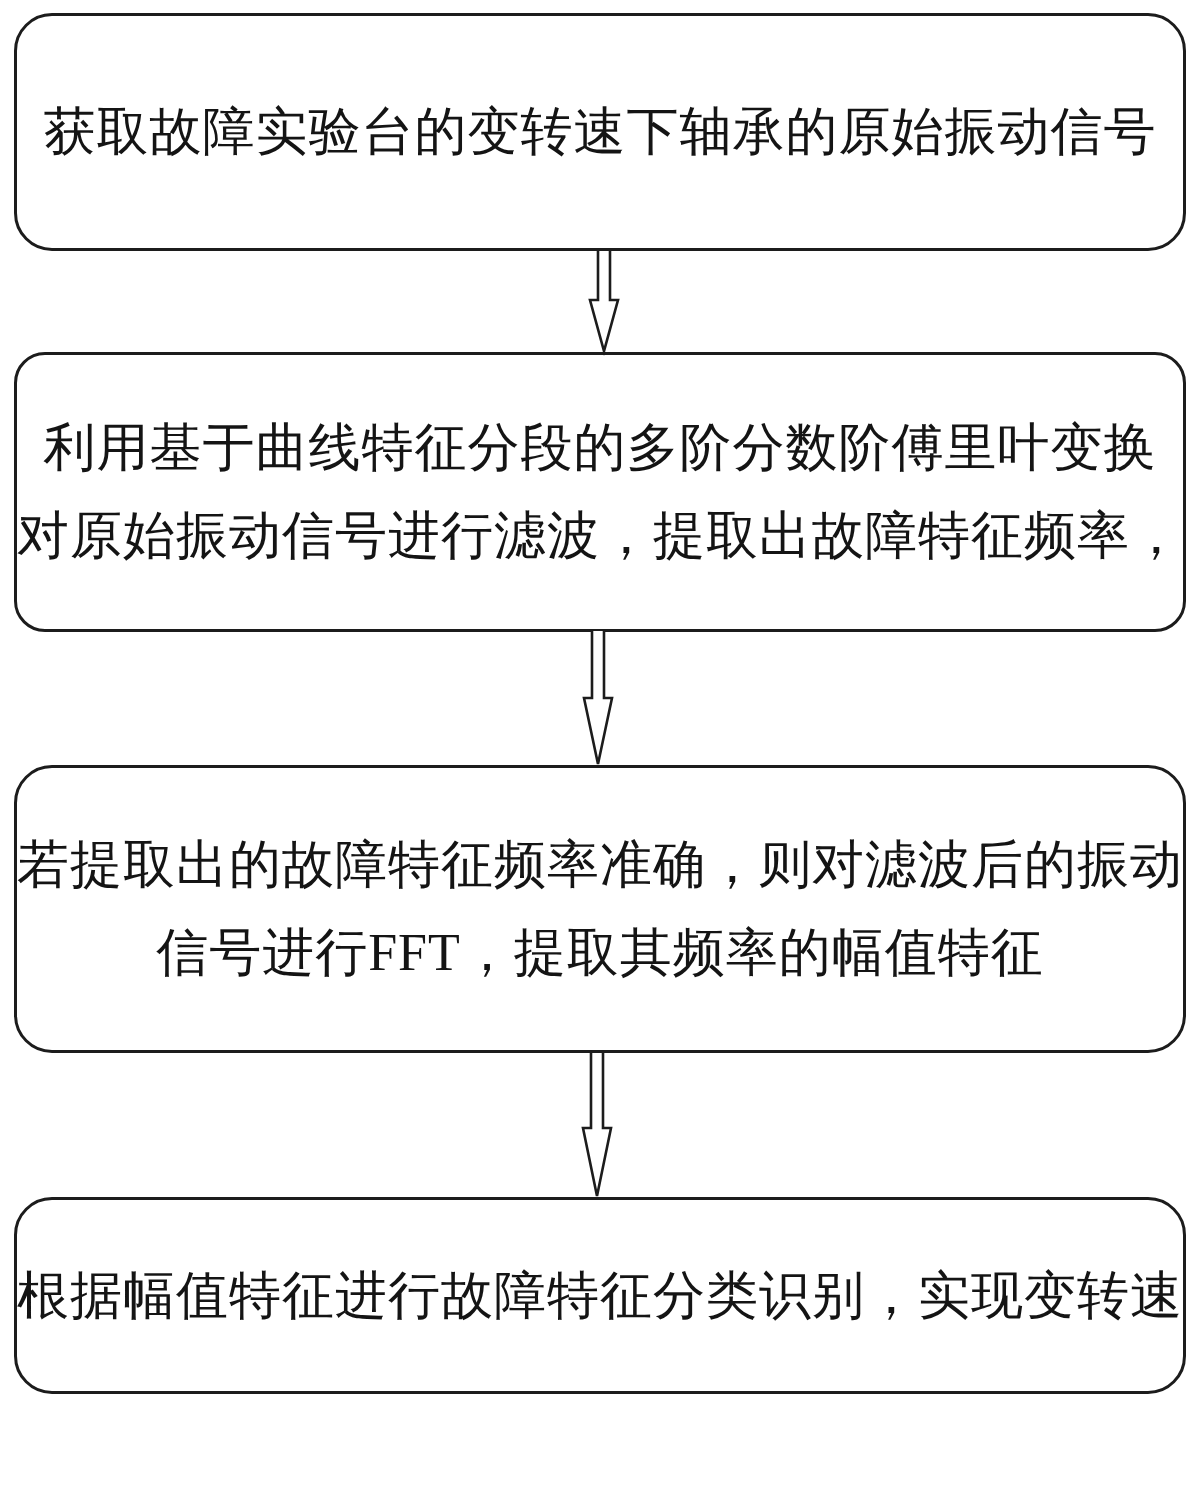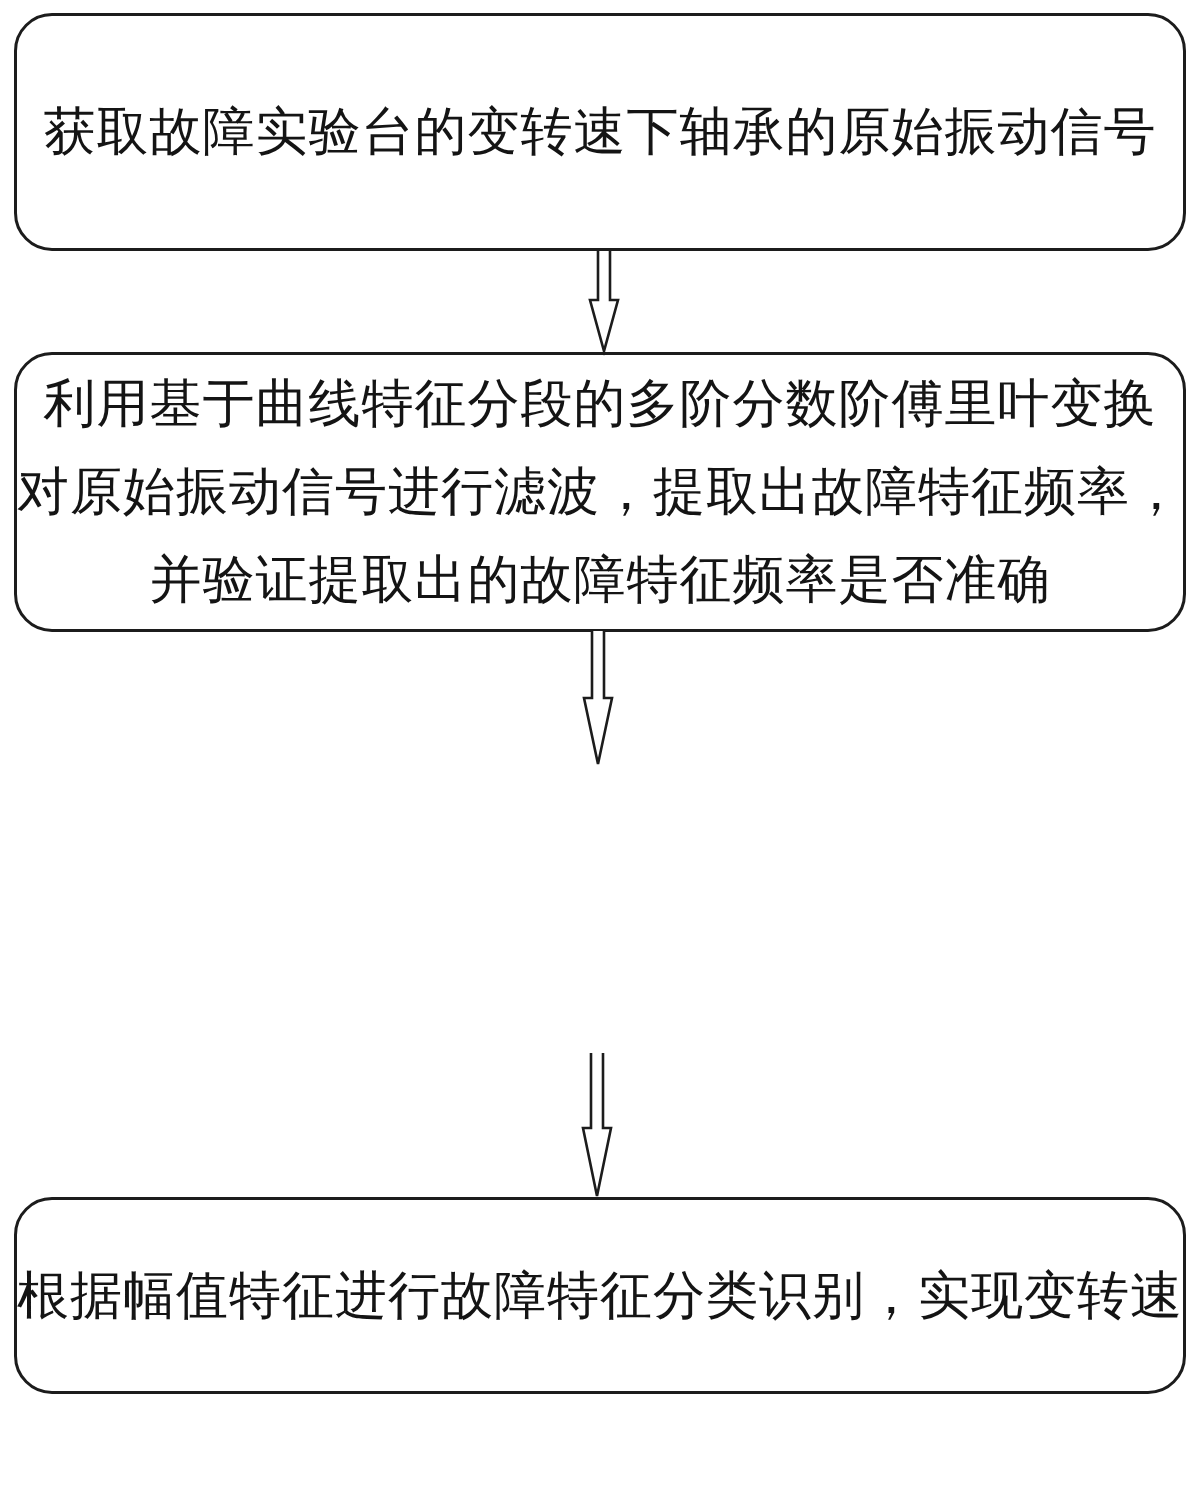--- a/index.html
+++ b/index.html
@@ -30,21 +30,21 @@
     text-align: center;
     color: #141414;
     font-size: 52px;
     line-height: 88px;
   }
   .flow-box .line {
     white-space: nowrap;
     letter-spacing: 1px;
   }
   .box-1 { top: 13px;   height: 238px; }
-  .box-2 { top: 352px;  height: 280px; }
+  .box-2 { top: 352px;  height: 280px; border-radius: 31px; }
   .box-3 { top: 765px;  height: 288px; }
   .box-4 { top: 1197px; height: 197px; }
   .arrow-layer {
     position: absolute;
     left: 0;
     top: 0;
     width: 1203px;
     height: 1490px;
     pointer-events: none;
   }
@@ -60,23 +60,26 @@
 
 <div class="canvas">
 
   <div class="flow-box box-1">
     <div class="line">获取故障实验台的变转速下轴承的原始振动信号</div>
   </div>
 
   <div class="flow-box box-2">
     <div class="line">利用基于曲线特征分段的多阶分数阶傅里叶变换</div>
     <div class="line">对原始振动信号进行滤波，提取出故障特征频率，</div>
-    <div class="line">并验证提取出的故障特征频率是否准确</div>
   </div>
 
+  <div class="flow-box box-3">
+    <div class="line">若提取出的故障特征频率准确，则对滤波后的振动</div>
+    <div class="line">信号进行FFT，提取其频率的幅值特征</div>
+  </div>
 
   <div class="flow-box box-4">
     <div class="line">根据幅值特征进行故障特征分类识别，实现变转速</div>
   </div>
 
   <svg class="arrow-layer" viewBox="0 0 1203 1490">
     <path d="M 598 251 L 598 300 L 590 300 L 604 351 L 618 300 L 610 300 L 610 251"></path>
     <path d="M 592 631 L 592 698 L 584 698 L 598 764 L 612 698 L 604 698 L 604 631"></path>
     <path d="M 591 1053 L 591 1128 L 583 1128 L 597 1196 L 611 1128 L 603 1128 L 603 1053"></path>
   </svg>

